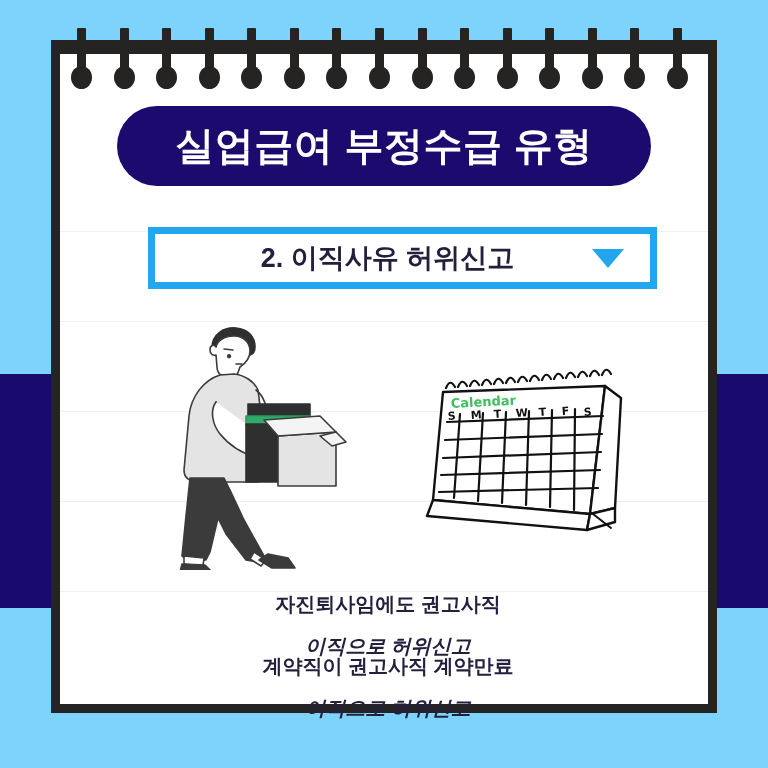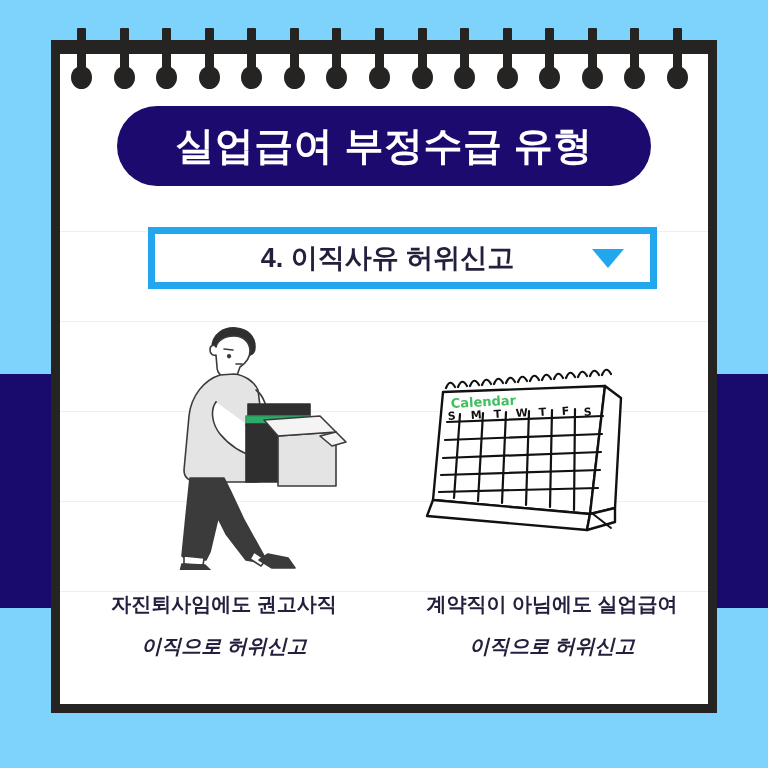--- a/index.html
+++ b/index.html
@@ -153,20 +153,21 @@
   .illus-calendar { left: 355px; top: 38px; }
 
   
   .captions {
     position: absolute;
     left: 60px;
     top: 594px;
     width: 656px;
     z-index: 11;
     display: flex;
+    flex-direction: column;
   }
   .caption-col {
     flex: 1;
     text-align: center;
     color: #23203d;
     font-size: 20px;
     font-weight: bold;
     line-height: 1.0;
   }
   .caption-col .line1 { display: block; }
@@ -206,21 +207,21 @@
       <div class="ring" style="left: 536.857px;"></div>
       <div class="ring" style="left: 579.429px;"></div>
       <div class="ring" style="left: 622px;"></div>
     </div>
 
   <div class="title-pill">
     <span class="title-text">실업급여 부정수급 유형</span>
   </div>
 
   <div class="subtitle-box">
-    <span class="subtitle-text">4. 이직사유 허위신고</span>
+    <span class="subtitle-text">2. 이직사유 허위신고</span>
     <span class="caret"></span>
   </div>
 
   <div class="illus-row">
 
     <div class="illus illus-person">
       <svg width="190" height="250" viewBox="0 0 190 250">
 
         <g stroke="#3b3b3b" stroke-width="1.6" fill="none" stroke-linejoin="round" stroke-linecap="round">
 
@@ -310,18 +311,18 @@
     </div>
 
   </div>
 
   <div class="captions">
     <div class="caption-col">
       <span class="line1">자진퇴사임에도 권고사직</span>
       <span class="line2">이직으로 허위신고</span>
     </div>
     <div class="caption-col">
-      <span class="line1">계약직이 아님에도 실업급여</span>
+      <span class="line1">계약직이 권고사직 계약만료</span>
       <span class="line2">이직으로 허위신고</span>
     </div>
   </div>
 
 </div>
 
 </body></html>

